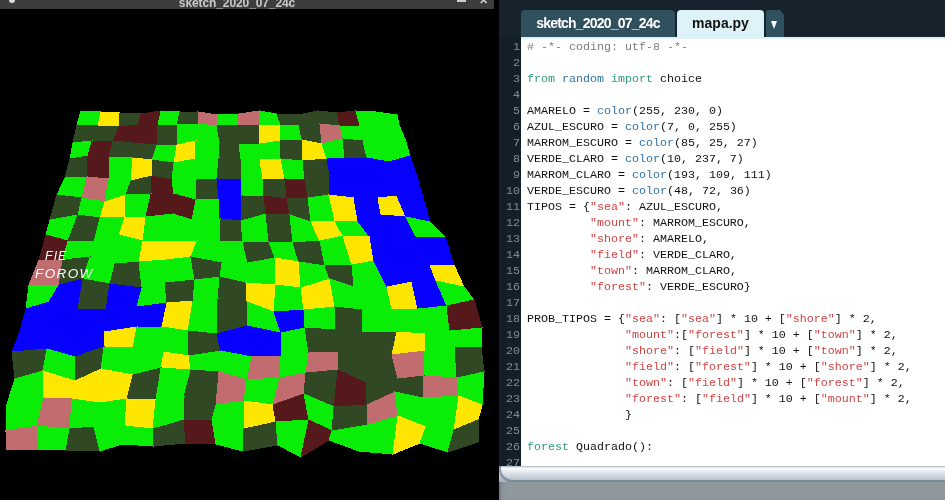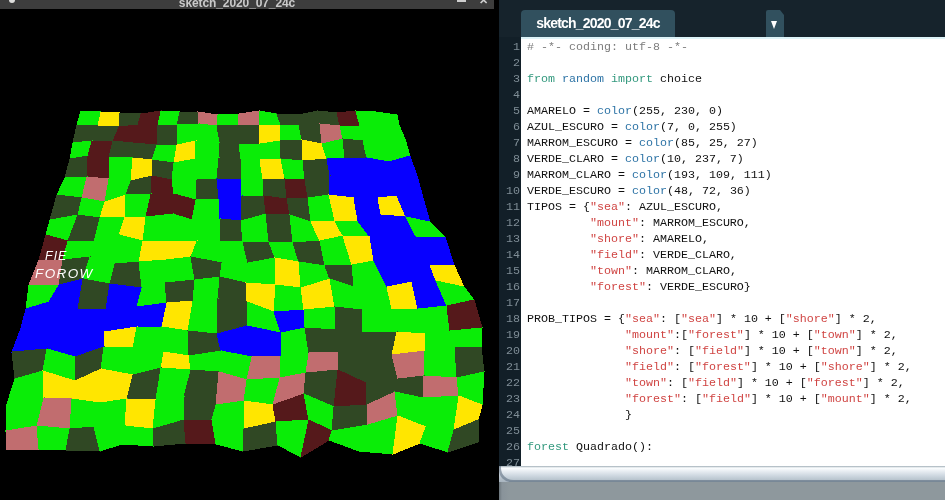--- a/index.html
+++ b/index.html
@@ -352,20 +352,21 @@
               <span class="s">"shore"</span>: [<span class="s">"field"</span>] * 10 + [<span class="s">"town"</span>] * 2,
               <span class="s">"field"</span>: [<span class="s">"forest"</span>] * 10 + [<span class="s">"shore"</span>] * 2,
               <span class="s">"town"</span>: [<span class="s">"field"</span>] * 10 + [<span class="s">"forest"</span>] * 2,
               <span class="s">"forest"</span>: [<span class="s">"field"</span>] * 10 + [<span class="s">"mount"</span>] * 2,
               }
 
 <span class="k">forest</span> Quadrado():</pre>
       </div>
     <div id="tabbar">
       <div class="tab" id="tab1">sketch_2020_07_24c</div>
+      <div class="tab" id="tab2">mapa.py</div>
       <div class="tab" id="tabd">
           <div class="arr"></div>
         </div>
     </div>
     <div id="strip"></div>
     <div id="sbback"></div>
     <div id="hsb"></div>
     <div id="console"></div>
   </div>
 </div>

